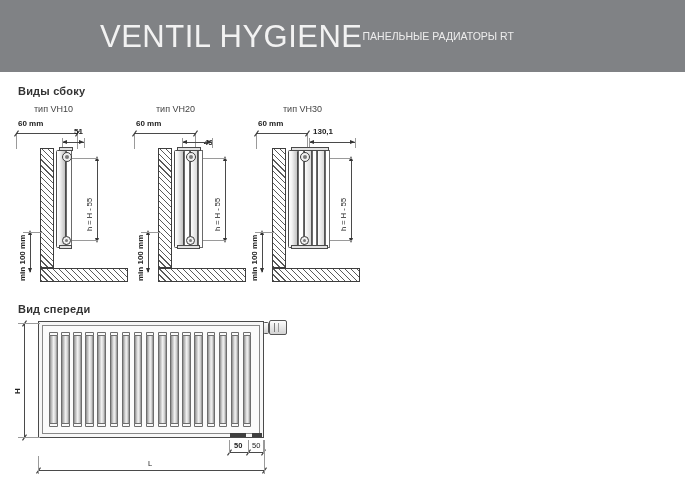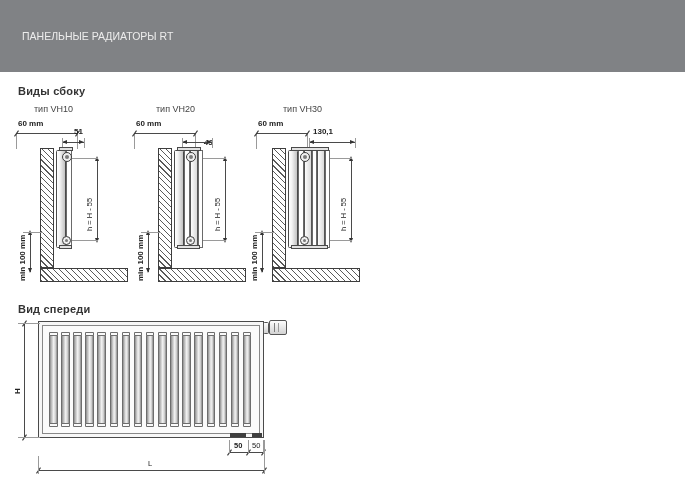--- a/index.html
+++ b/index.html
@@ -15,21 +15,21 @@
   .header {
     position: absolute; left:0; top:0; width:685px; height:72px;
     background:#808285;
     display:flex; align-items:center;
   }
   .brand-title {
     color:#f2f2f2; font-size:31px; font-weight:400; letter-spacing:0.5px;
     margin-left:100px; line-height:1; white-space:nowrap;
     font-family:"Liberation Sans", sans-serif;
   }
-  .brand-sub { margin-left:22px; display:flex; flex-direction:column; justify-content:center; }
+  .brand-sub { display:flex; flex-direction:column; justify-content:center; }
   .brand-sub div { color:#ededed; font-size:10.5px; line-height:15px; white-space:nowrap; }
 
   
   .sec-title {
     position:absolute; font-size:11px; font-weight:bold; color:#333;
     letter-spacing:0.2px;
   }
   .type-label {
     position:absolute; font-size:9px; color:#444; white-space:nowrap;
   }
@@ -136,20 +136,21 @@
     position:absolute; right:14px; bottom:12px;
     font-size:8.5px; color:#5c6470; white-space:nowrap;
   }
 </style>
 </head>
 <body>
 
 <div id="page">
 
   <div class="header">
+    <div class="brand-title">VENTIL HYGIENE</div>
     <div class="brand-sub">
       <div>ПАНЕЛЬНЫЕ РАДИАТОРЫ RT</div>
     </div>
   </div>
 
   <div class="sec-title" style="left:18px; top:85px;">Виды сбоку</div>
 
   <div class="type-label" style="left:34px; top:104px;">тип VH10</div>
 
   <div class="dim-txt bold" style="left:18px; top:119px;">60 mm</div>

